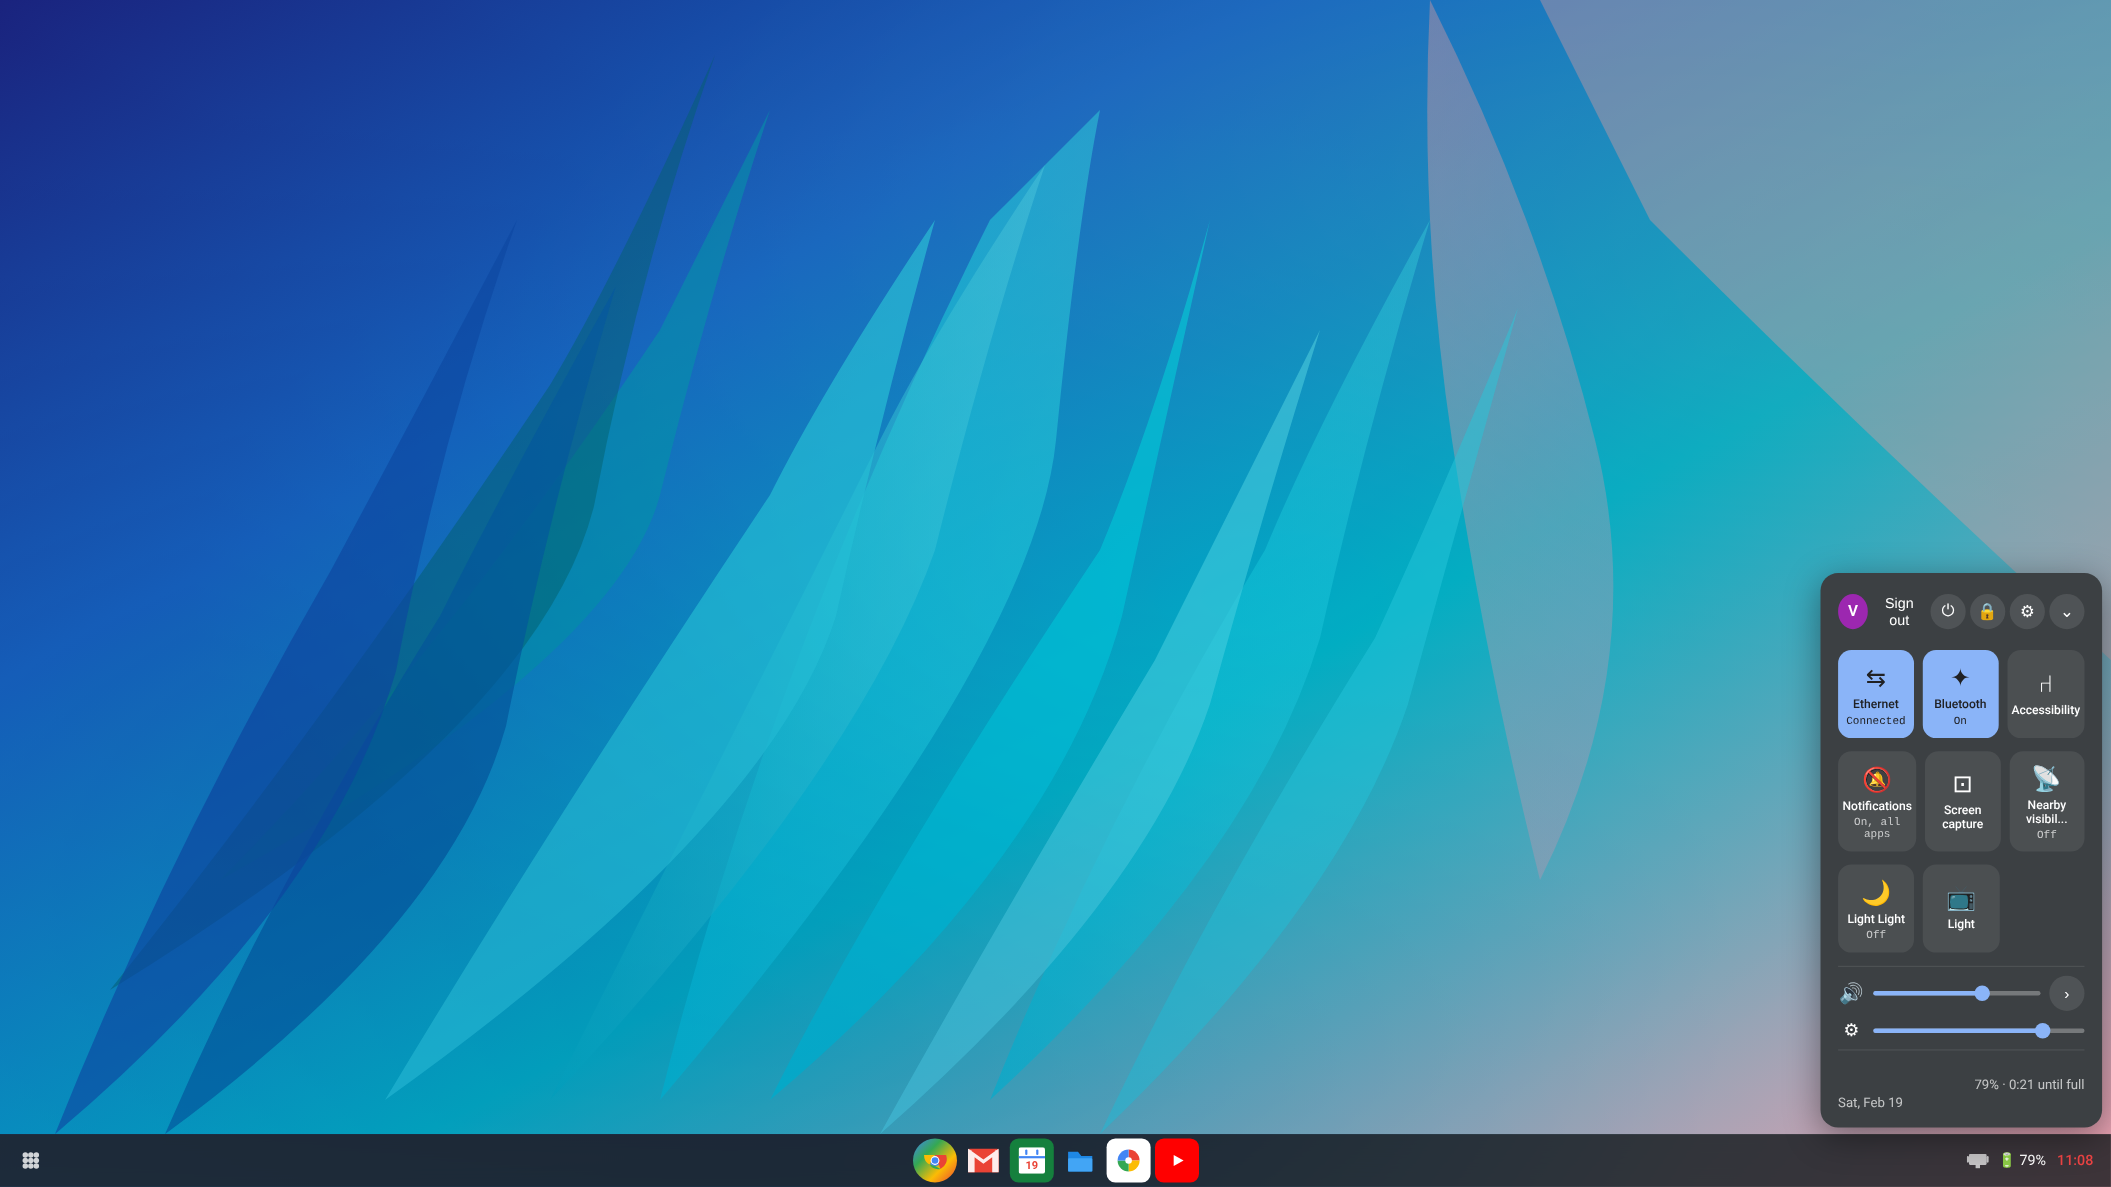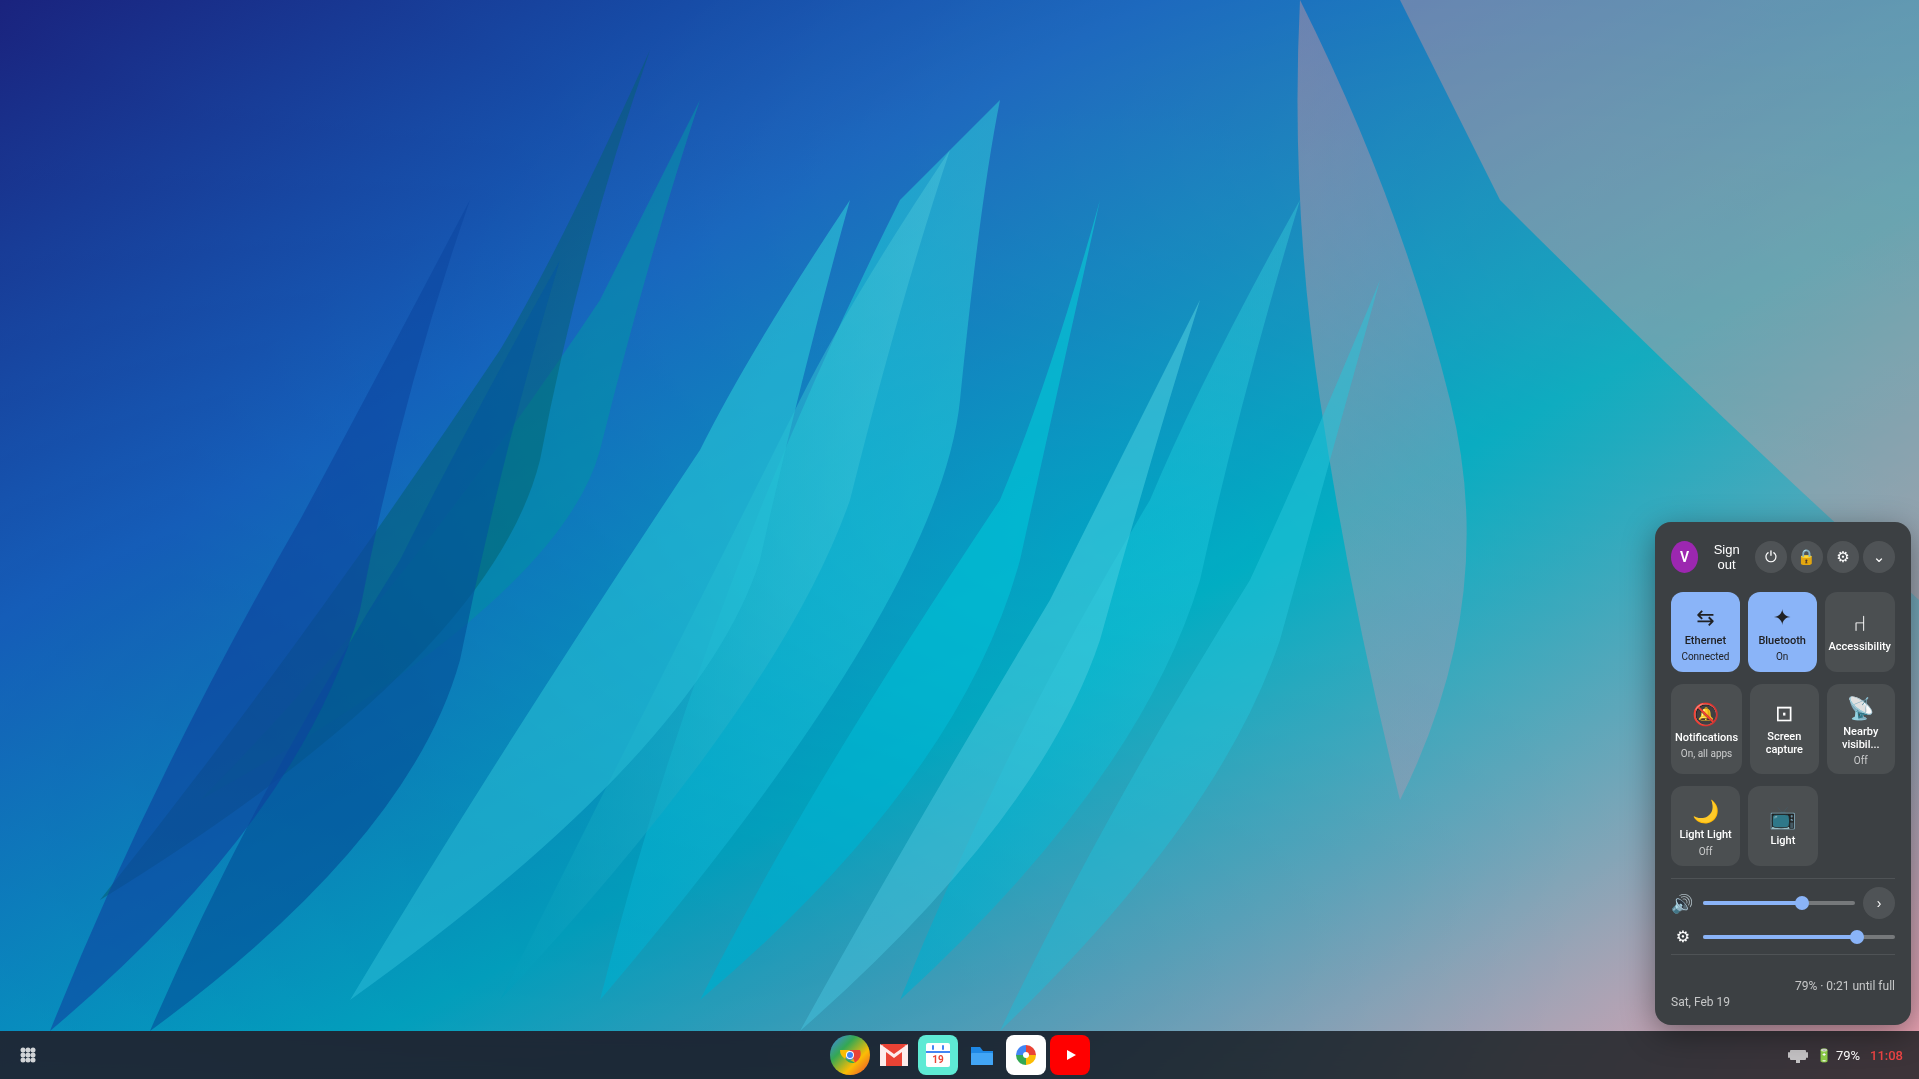--- a/index.html
+++ b/index.html
@@ -224,21 +224,22 @@
       font-size: 11px;
       color: white;
       text-align: center;
       font-weight: 500;
       line-height: 1.2;
     }
 
     .qs-sublabel {
       font-size: 10px;
       color: rgba(255,255,255,0.7);
-      text-align: left;
+      text-align: center;
+      font-family: Liberation Mono, monospace;
     }
 
     
     .qs-slider-row {
       display: flex;
       align-items: center;
       gap: 8px;
       margin-bottom: 8px;
     }
 
@@ -494,21 +495,21 @@
       <svg width="28" height="22" viewBox="0 0 28 22">
         <rect width="28" height="22" rx="2" fill="#EA4335"></rect>
         <path d="M2 2 L14 13 L26 2" fill="none" stroke="white" stroke-width="2"></path>
         <path d="M2 2 L2 20 L8 20 L8 10 L14 15 L20 10 L20 20 L26 20 L26 2" fill="#EA4335"></path>
         <path d="M2 2 L14 13 L26 2 L26 20 L2 20 Z" fill="#EA4335" stroke="none"></path>
         <path d="M0 4 L14 14 L28 4 L28 22 L0 22 Z" fill="#EA4335"></path>
         <path d="M0 0 L0 22 L6 22 L6 8 L14 14 L22 8 L22 22 L28 22 L28 0 L14 10 Z" fill="white" opacity="0.9"></path>
       </svg>
     </div>
 
-    <div class="taskbar-app" title="Google Calendar" style="background: #5eead4; border-radius: 8px;">
+    <div class="taskbar-app" title="Google Calendar" style="background: #15803d; border-radius: 8px;">
       <svg width="24" height="24" viewBox="0 0 24 24">
         <rect width="24" height="24" rx="2" fill="white"></rect>
         <rect y="8" width="24" height="2" fill="#4285F4"></rect>
         <text x="12" y="20" text-anchor="middle" font-size="10" fill="#EA4335" font-weight="bold">19</text>
         <rect x="6" y="2" width="2" height="5" rx="1" fill="#4285F4"></rect>
         <rect x="16" y="2" width="2" height="5" rx="1" fill="#4285F4"></rect>
       </svg>
     </div>
 
     <div class="taskbar-app" title="Files" style="background: transparent;">

